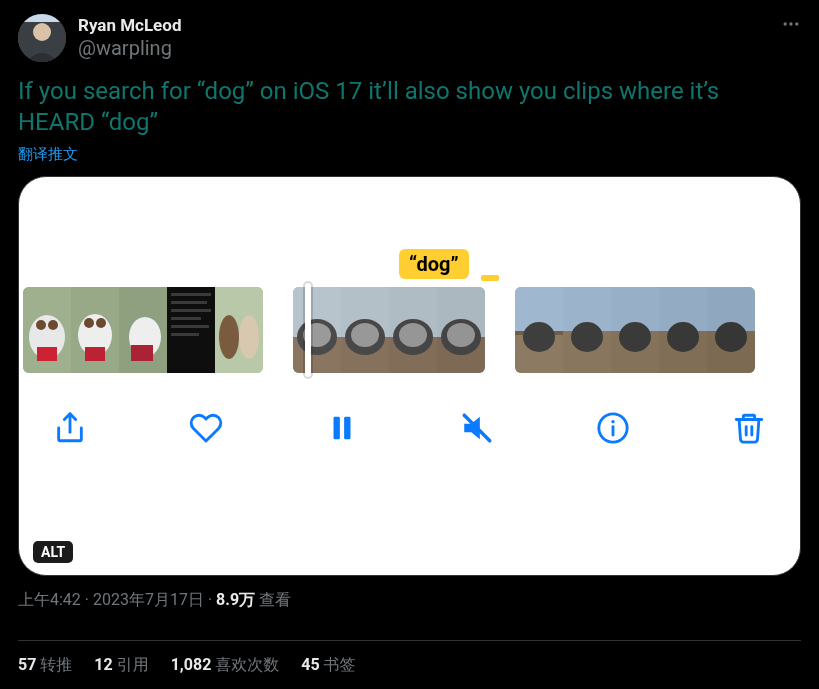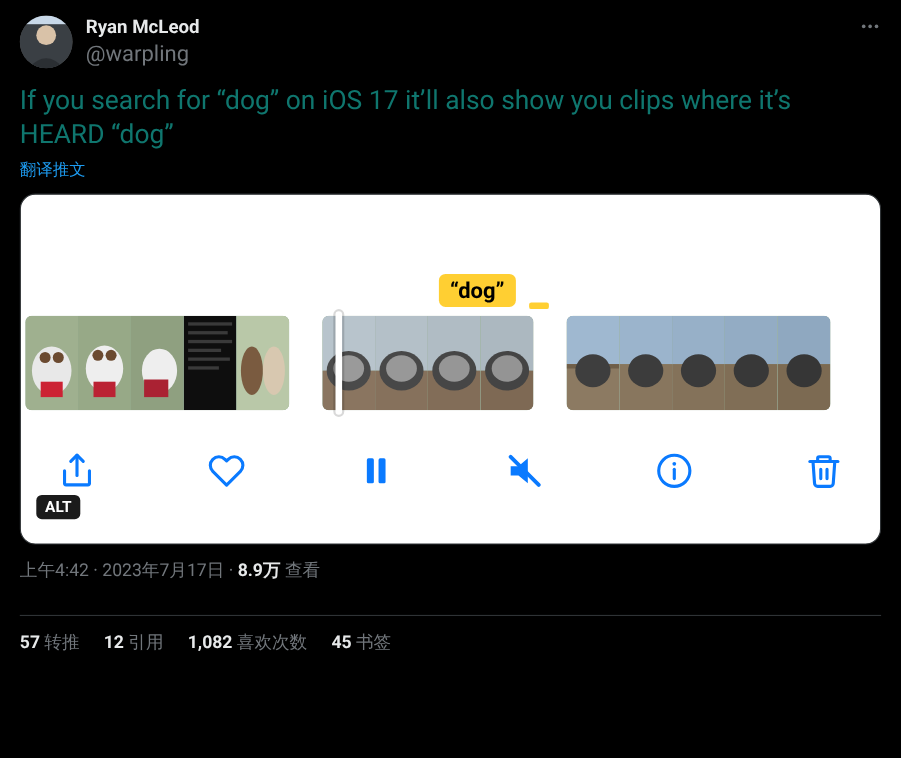--- a/index.html
+++ b/index.html
@@ -50,26 +50,26 @@
   }
   .translate-link {
     color: #1d9bf0;
     font-size: 15px;
     display: inline-block;
     margin-bottom: 12px;
     cursor: pointer;
   }
   .media-card {
     background: #fff;
-    border-radius: 14px;
+    border-radius: 28px;
     overflow: hidden;
     position: relative;
     border: 1px solid #2f3336;
     width: 100%;
-    height: 319px;
+    height: 400px;
   }
   .media-top {
     height: 110px;
     position: relative;
   }
   .dog-label {
     position: absolute;
     left: 380px;
     top: 72px;
     background: #ffcf32;
@@ -131,21 +131,21 @@
   .tool {
     width: 34px;
     height: 34px;
     color: #0a7aff;
     cursor: pointer;
   }
   .tool svg { width: 100%; height: 100%; display: block; }
   .alt-badge {
     position: absolute;
     left: 14px;
-    bottom: 22px;
+    bottom: 12px;
     background: #1b1b1b;
     color: #fff;
     font-weight: 700;
     font-size: 14px;
     padding: 3px 8px;
     border-radius: 5px;
   }
   .meta-line {
     color: #71767b;
     font-size: 16px;

